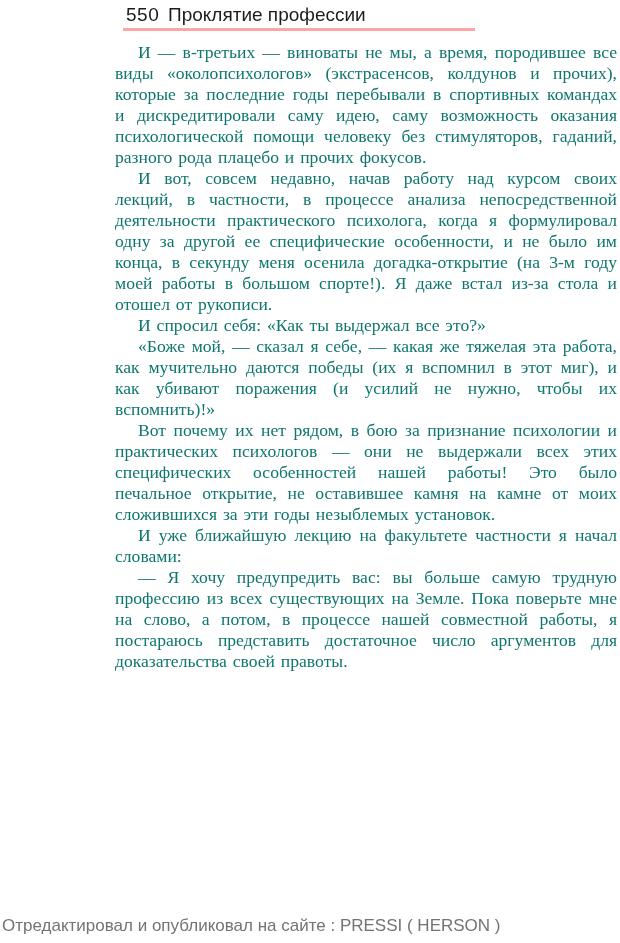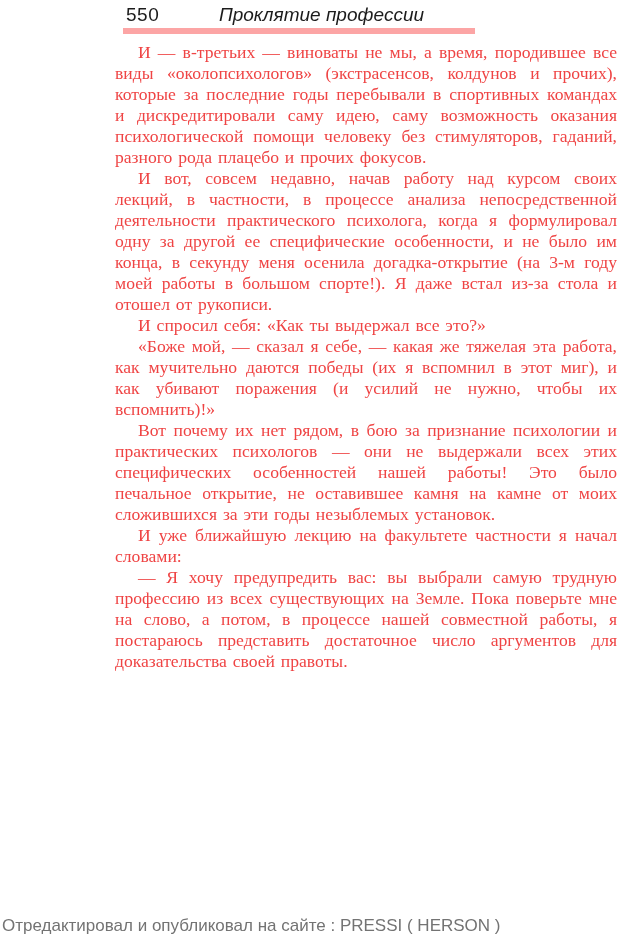--- a/index.html
+++ b/index.html
@@ -13,51 +13,49 @@
     height: 943px;
     background: #ffffff;
     overflow: hidden;
   }
   .page-header {
     position: absolute;
     left: 123px;
     top: 4px;
     width: 352px;
     height: 24px;
-    border-bottom: 6px solid #fca5a5;
+    border-bottom: 3px solid #fca5a5;
     font-family: "Liberation Sans", sans-serif;
     font-size: 19px;
     color: #1c1c1c;
   }
   .page-number {
     position: absolute;
     left: 3px;
     top: 0;
     font-style: normal;
     letter-spacing: 0.5px;
   }
   .header-title {
     position: absolute;
     left: 0;
     right: 0;
     top: 0;
-    text-align: center;
-    font-style: italic;
     padding-left: 45px;
     white-space: nowrap;
   }
   .body-text {
     position: absolute;
     left: 115px;
     top: 42px;
     width: 502px;
     font-family: "Liberation Serif", serif;
     font-size: 17.6px;
     line-height: 21px;
-    color: #ef4444;
+    color: #0f766e;
     text-align: justify;
     word-spacing: 1.5px;
   }
   .body-text p {
     margin: 0;
     padding: 0;
     text-indent: 23px;
   }
   .watermark {
     position: absolute;
@@ -78,18 +76,18 @@
     <span class="header-title">Проклятие профессии</span>
   </div>
 
   <div class="body-text">
     <p>И — в-третьих — виноваты не мы, а время, породившее все виды «околопсихологов» (экстрасенсов, колдунов и прочих), которые за последние годы перебывали в спортивных командах и дискредитировали саму идею, саму возможность оказания психологической помощи человеку без стимуляторов, гаданий, разного рода плацебо и прочих фокусов.</p>
     <p>И вот, совсем недавно, начав работу над курсом своих лекций, в частности, в процессе анализа непосредственной деятельности практического психолога, когда я формулировал одну за другой ее специфические особенности, и не было им конца, в секунду меня осенила догадка-открытие (на 3-м году моей работы в большом спорте!). Я даже встал из-за стола и отошел от рукописи.</p>
     <p>И спросил себя: «Как ты выдержал все это?»</p>
     <p>«Боже мой, — сказал я себе, — какая же тяжелая эта работа, как мучительно даются победы (их я вспомнил в этот миг), и как убивают поражения (и усилий не нужно, чтобы их вспомнить)!»</p>
     <p>Вот почему их нет рядом, в бою за признание психологии и практических психологов — они не выдержали всех этих специфических особенностей нашей работы! Это было печальное открытие, не оставившее камня на камне от моих сложившихся за эти годы незыблемых установок.</p>
     <p>И уже ближайшую лекцию на факультете частности я начал словами:</p>
-    <p>— Я хочу предупредить вас: вы выбрали самую трудную профессию из всех существующих на Земле. Пока поверьте мне на слово, а потом, в процессе нашей совместной работы, я постараюсь представить достаточное число аргументов для доказательства своей правоты.</p>
+    <p>— Я хочу предупредить вас: вы больше самую трудную профессию из всех существующих на Земле. Пока поверьте мне на слово, а потом, в процессе нашей совместной работы, я постараюсь представить достаточное число аргументов для доказательства своей правоты.</p>
   </div>
 
   <div class="watermark" style="color: #737373;">Отредактировал и опубликовал на сайте : PRESSI ( HERSON )</div>
 
 </div>
 
 </body></html>

